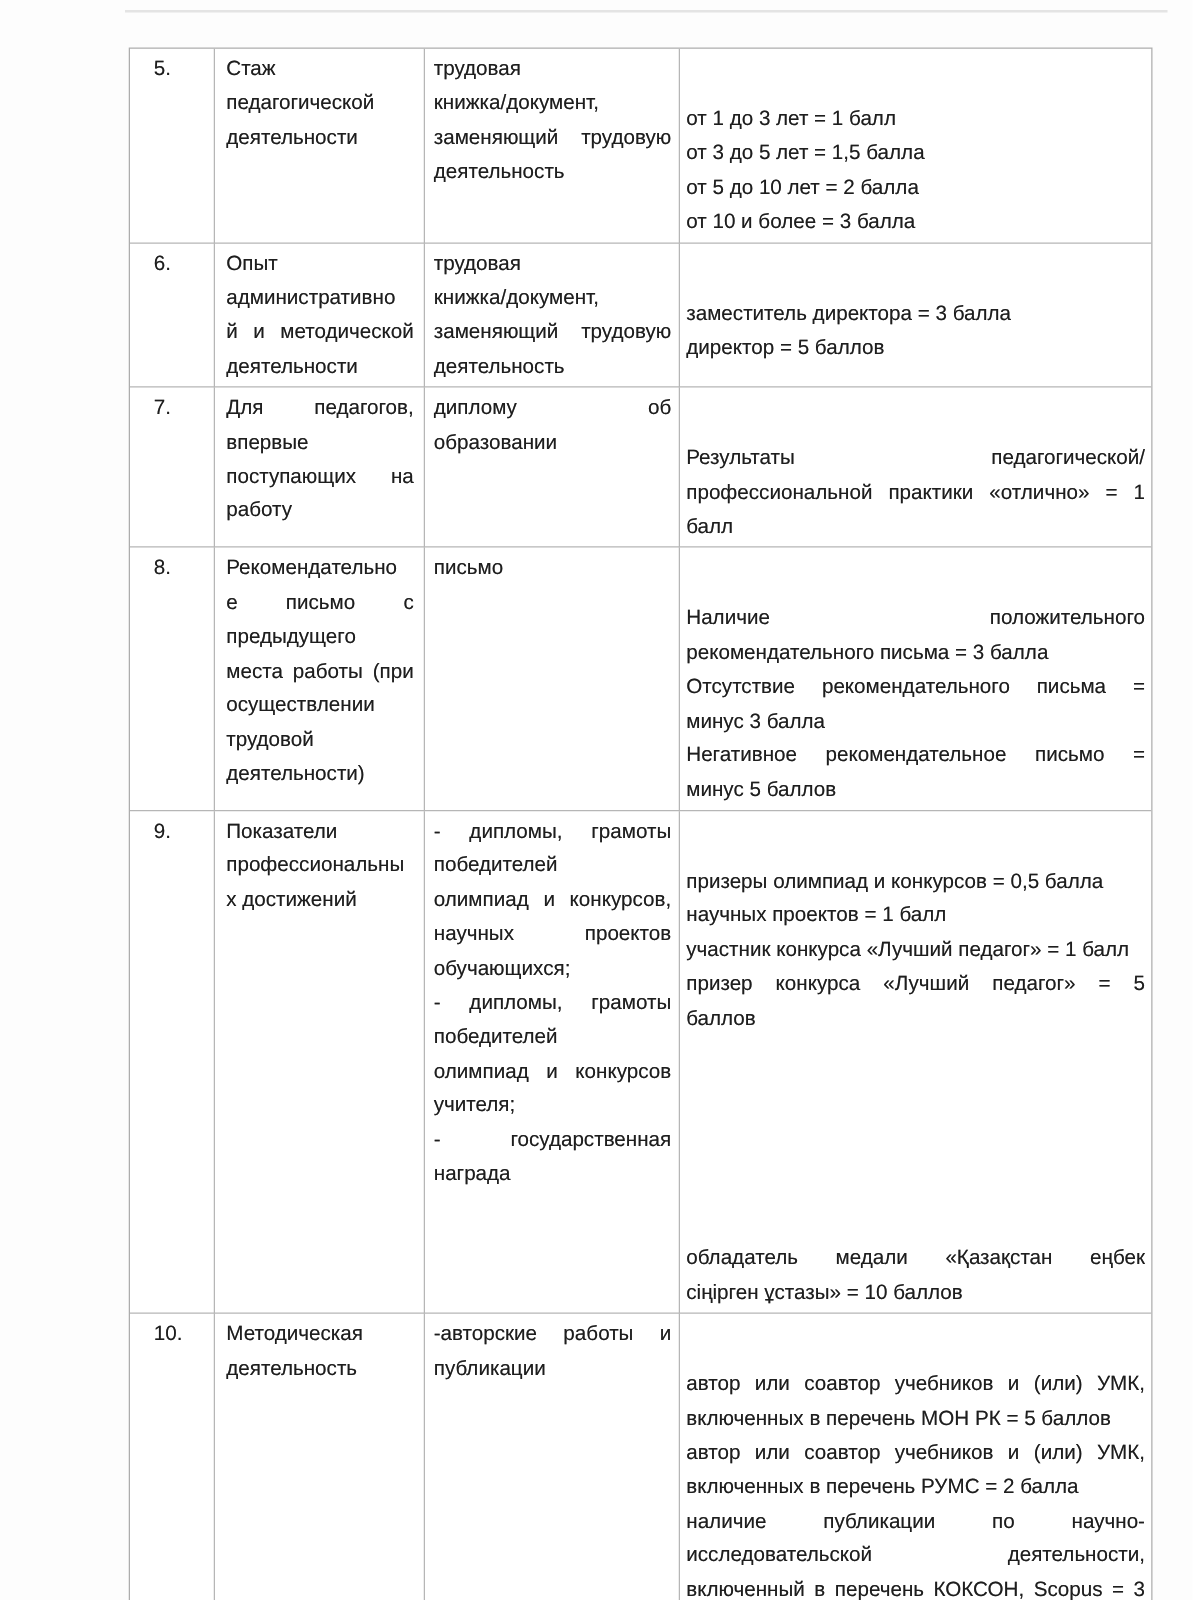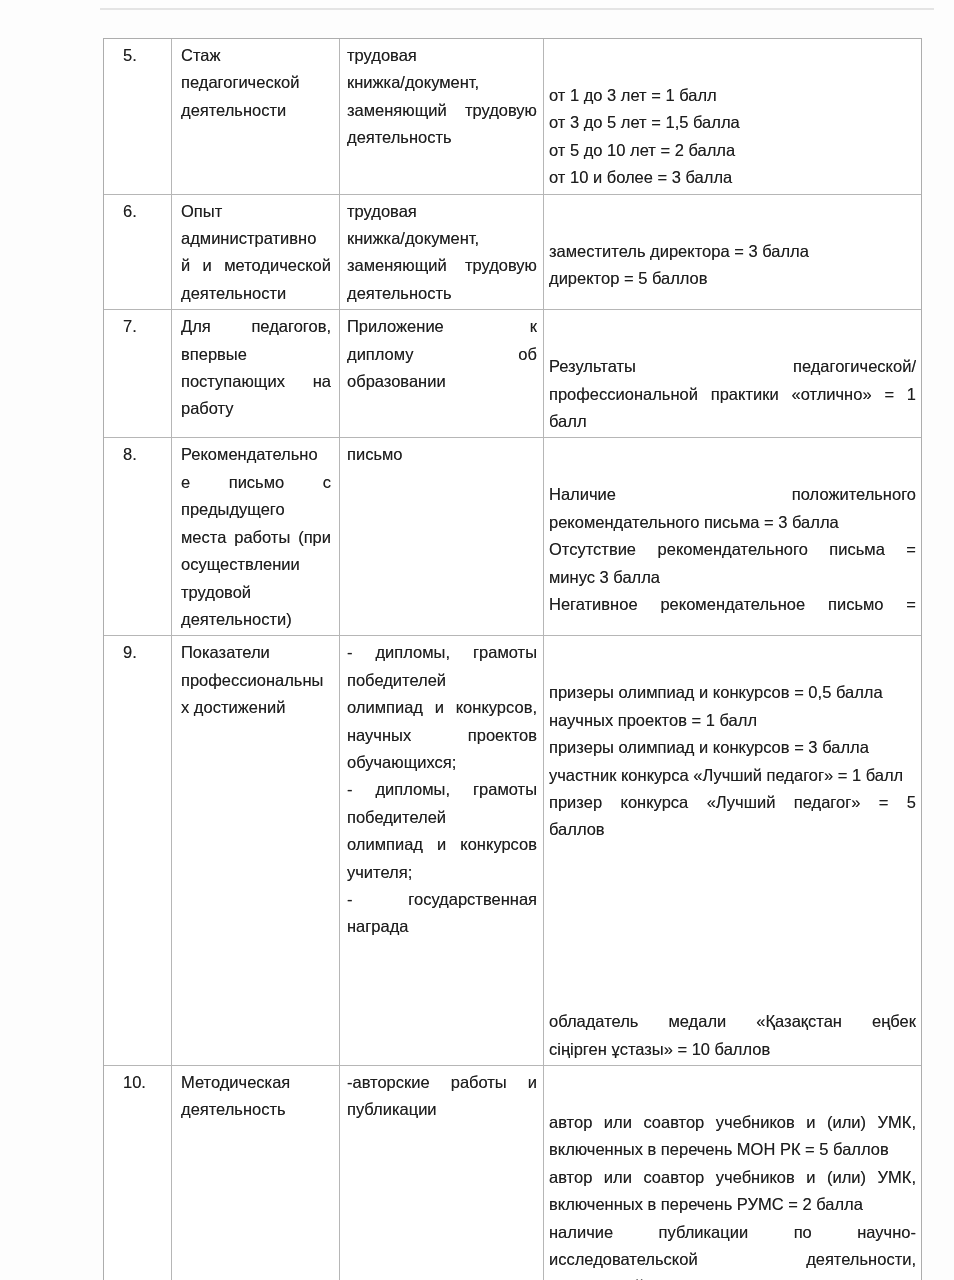--- a/index.html
+++ b/index.html
@@ -102,21 +102,20 @@
       <div class="cell c-num">
         <div class="ln">7.</div>
       </div>
       <div class="cell c-criterion">
         <div class="ln j">Для педагогов,</div>
         <div class="ln j">впервые</div>
         <div class="ln j">поступающих на</div>
         <div class="ln">работу</div>
       </div>
       <div class="cell c-documents">
-        <div class="ln j">Приложение к</div>
         <div class="ln j">диплому об</div>
         <div class="ln">образовании</div>
       </div>
       <div class="cell c-scoring">
         <div class="ln j">Результаты педагогической/</div>
         <div class="ln j">профессиональной практики «отлично» = 1</div>
         <div class="ln">балл</div>
       </div>
     </div>
     <div class="row">
@@ -134,20 +133,21 @@
       </div>
       <div class="cell c-documents">
         <div class="ln">письмо</div>
       </div>
       <div class="cell c-scoring">
         <div class="ln j">Наличие положительного</div>
         <div class="ln">рекомендательного письма = 3 балла</div>
         <div class="ln j">Отсутствие рекомендательного письма =</div>
         <div class="ln">минус 3 балла</div>
         <div class="ln j">Негативное рекомендательное письмо =</div>
+        <div class="ln">минус 5 баллов</div>
       </div>
     </div>
     <div class="row">
       <div class="cell c-num">
         <div class="ln">9.</div>
       </div>
       <div class="cell c-criterion">
         <div class="ln j">Показатели</div>
         <div class="ln j">профессиональны</div>
         <div class="ln">х достижений</div>
@@ -161,21 +161,20 @@
         <div class="ln j">- дипломы, грамоты</div>
         <div class="ln j">победителей</div>
         <div class="ln j">олимпиад и конкурсов</div>
         <div class="ln">учителя;</div>
         <div class="ln j">- государственная</div>
         <div class="ln">награда</div>
       </div>
       <div class="cell c-scoring">
         <div class="ln">призеры олимпиад и конкурсов = 0,5 балла</div>
         <div class="ln">научных проектов = 1 балл</div>
-        <div class="ln">призеры олимпиад и конкурсов = 3 балла</div>
         <div class="ln">участник конкурса «Лучший педагог» = 1 балл</div>
         <div class="ln j">призер конкурса «Лучший педагог» = 5</div>
         <div class="ln">баллов</div>
         <div class="ln empty"></div>
         <div class="ln empty"></div>
         <div class="ln empty"></div>
         <div class="ln empty"></div>
         <div class="ln empty"></div>
         <div class="ln empty"></div>
         <div class="ln j">обладатель медали «Қазақстан еңбек</div>

